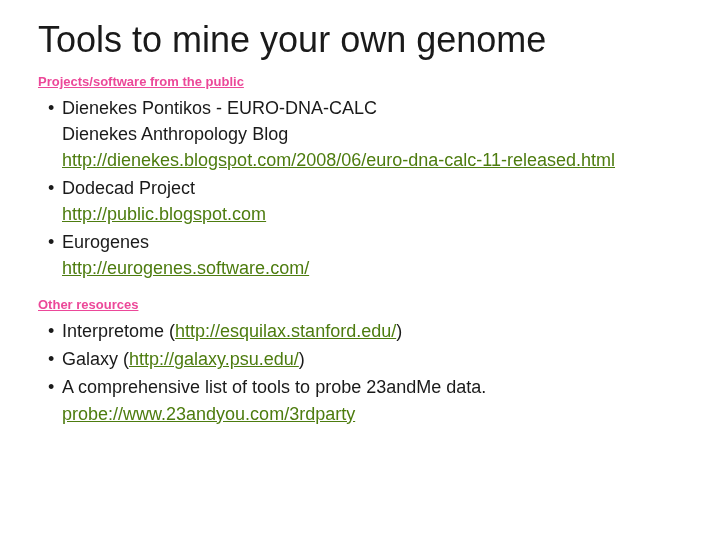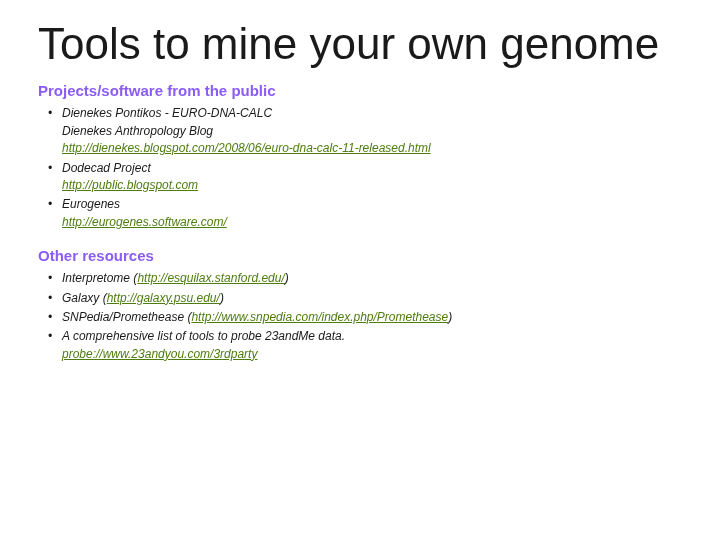--- a/index.html
+++ b/index.html
@@ -11,48 +11,48 @@
     body {
       width: 720px;
       height: 540px;
       background: #ffffff;
       font-family: Arial, sans-serif;
       padding: 20px 38px;
       overflow: hidden;
     }
 
     h1 {
-      font-size: 44px;
+      font-size: 36px;
       font-weight: normal;
       color: #1a1a1a;
       margin-bottom: 14px;
       line-height: 1.1;
     }
 
     .section-title {
-      font-size: 15px;
+      font-size: 13px;
       font-weight: bold;
-      color: #8b5cf6;
+      text-decoration: underline;
+      color: #ec4899;
       margin-bottom: 6px;
     }
 
     .bullet-list {
       list-style: none;
       margin-left: 10px;
       margin-bottom: 16px;
     }
 
     .bullet-list li {
-      font-size: 12px;
+      font-size: 18px;
       color: #1a1a1a;
       margin-bottom: 2px;
       padding-left: 14px;
       position: relative;
       line-height: 1.45;
-      font-style: italic;
     }
 
     .bullet-list li::before {
       content: "•";
       position: absolute;
       left: 0;
       top: 0;
     }
 
     a {
@@ -90,20 +90,17 @@
 <div class="section2">
   <div class="section-title">Other resources</div>
   <ul class="bullet-list">
     <li>
       <span>Interpretome (<a href="#">http://esquilax.stanford.edu/</a>)</span>
     </li>
     <li>
       <span>Galaxy (<a href="#">http://galaxy.psu.edu/</a>)</span>
     </li>
     <li>
-      <span>SNPedia/Promethease (<a href="#">http://www.snpedia.com/index.php/Promethease</a>)</span>
-    </li>
-    <li>
       <span>A comprehensive list of tools to probe 23andMe data.<br>
       <a href="#">probe://www.23andyou.com/3rdparty</a></span>
     </li>
   </ul>
 </div>
 
 </body></html>

